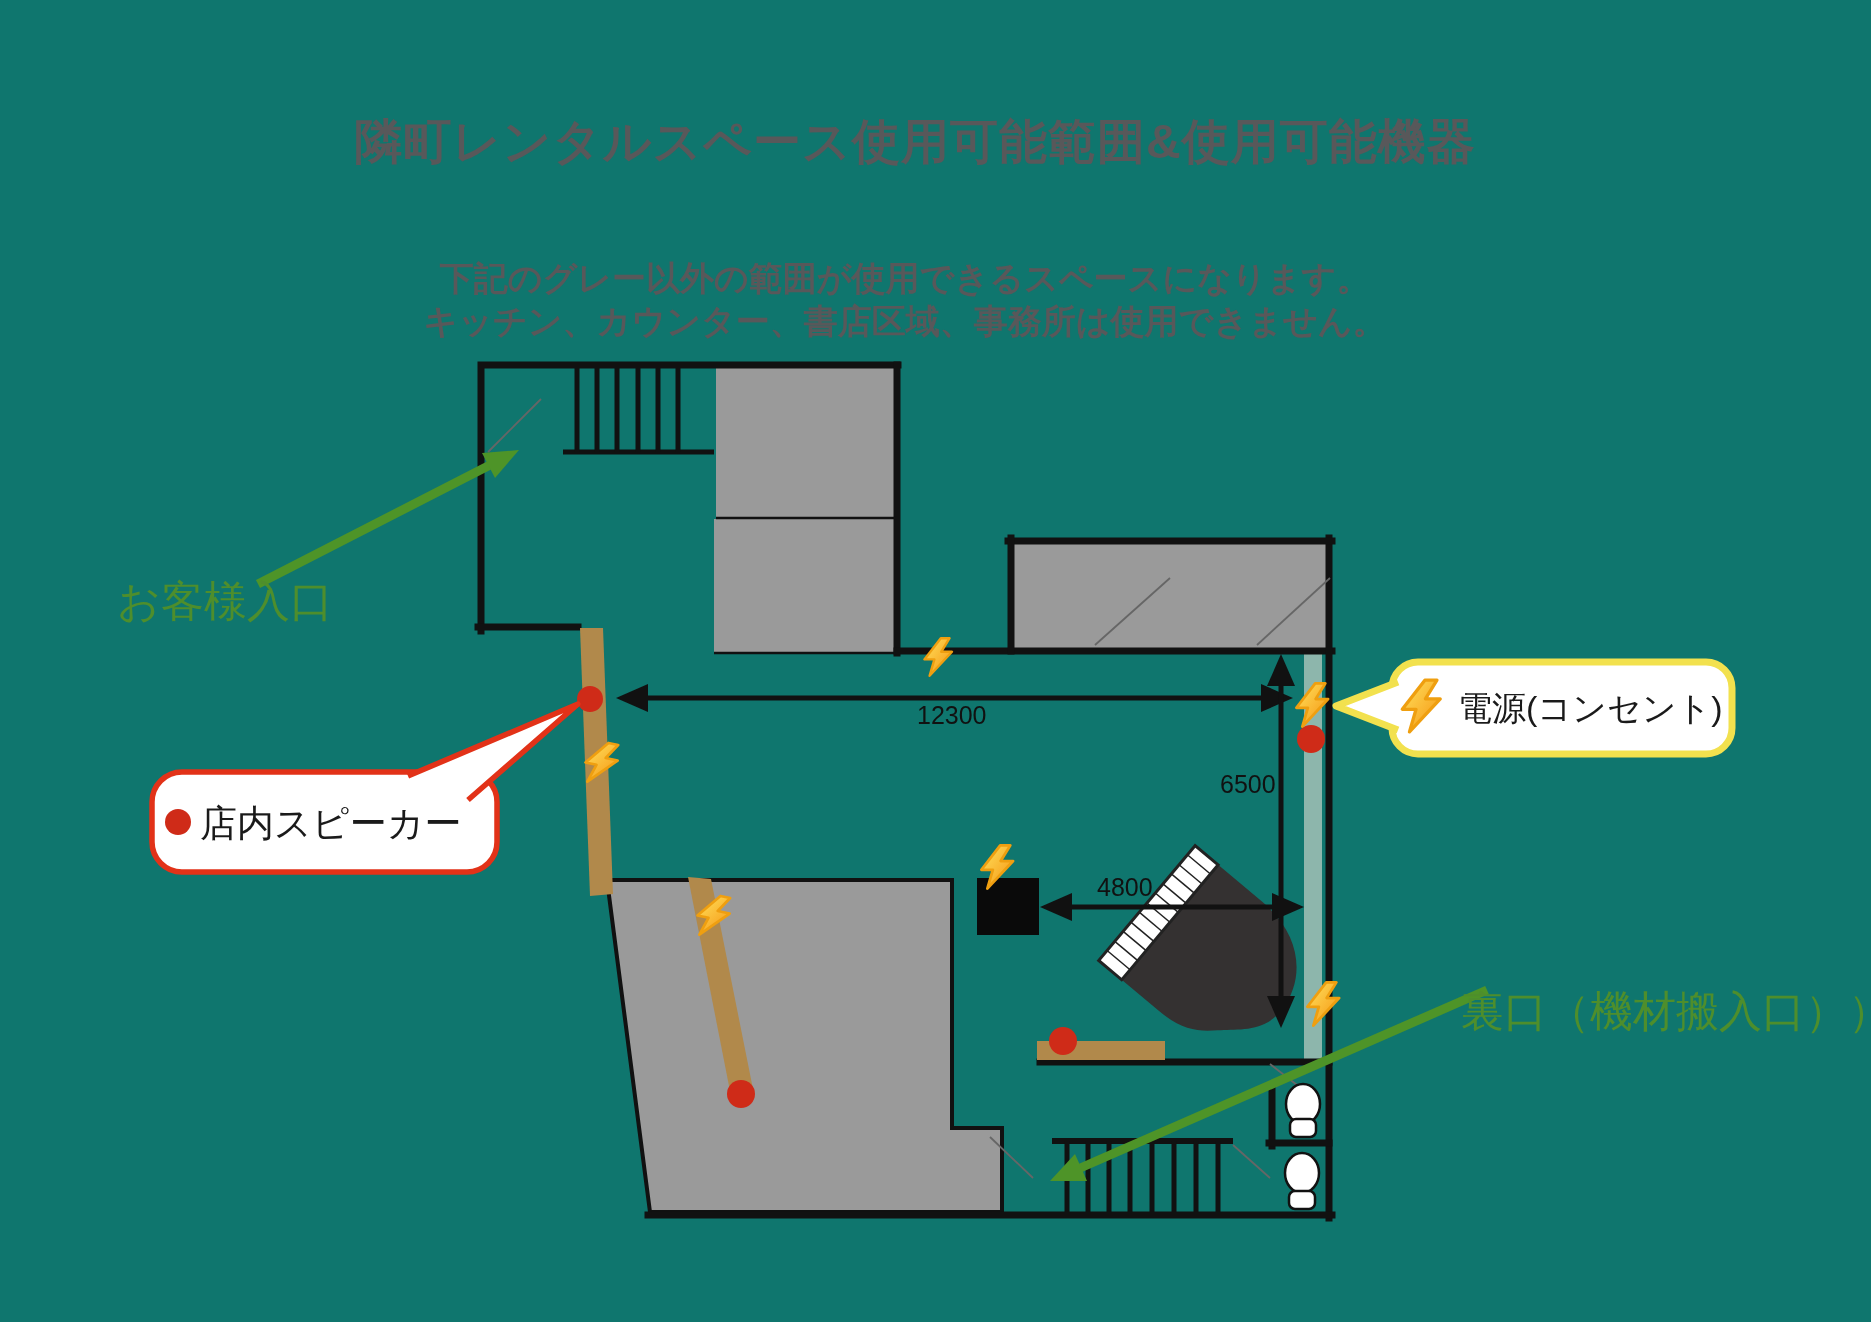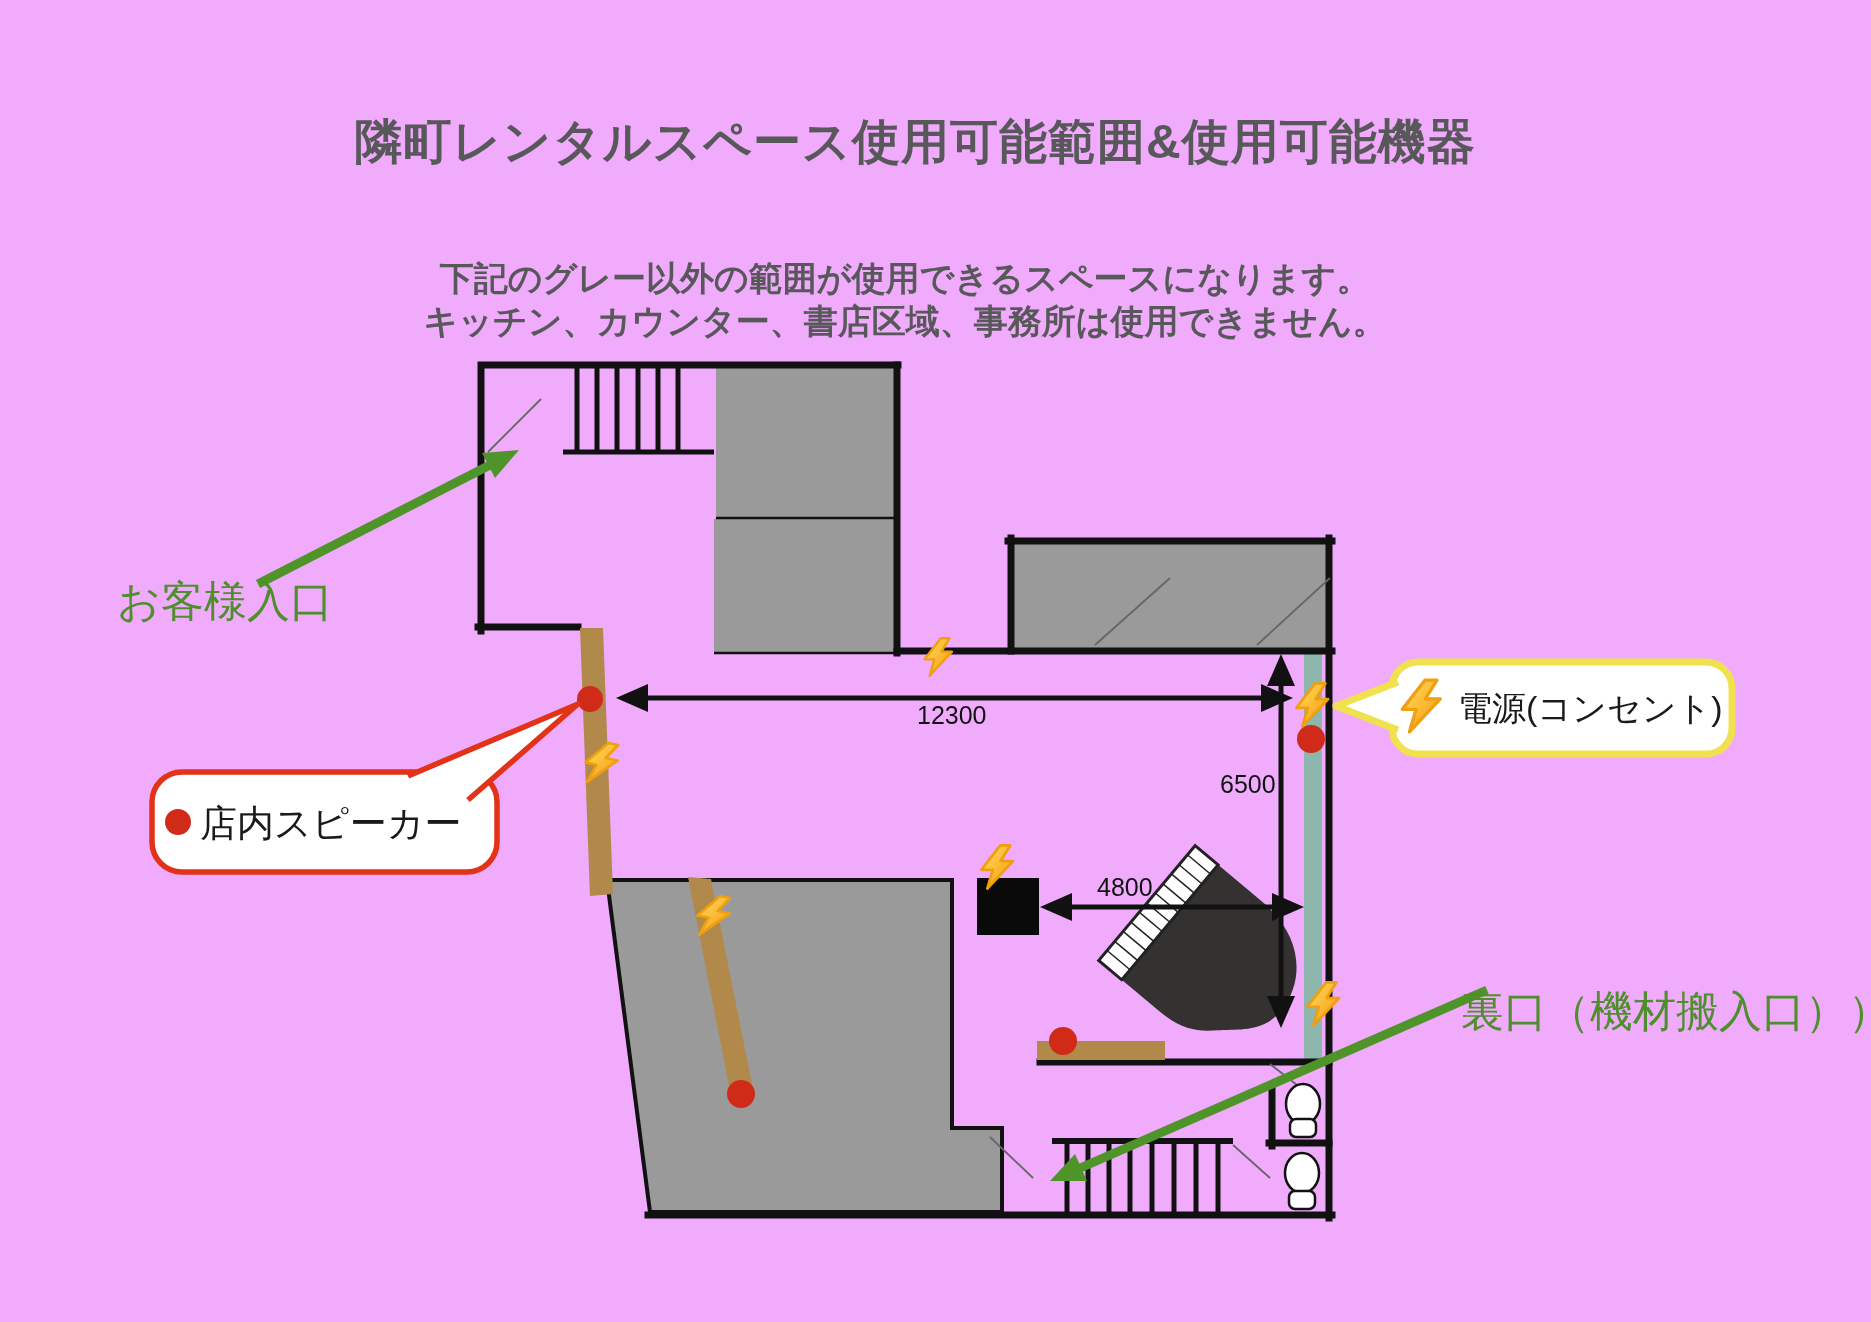--- a/index.html
+++ b/index.html
@@ -1,16 +1,16 @@
 <!DOCTYPE html>
 <html><head>
 <meta charset="utf-8">
 <style>
   html,body{margin:0;padding:0;background:#fff;}
-  #stage{position:relative;width:1871px;height:1322px;background:#f0abfc;overflow:hidden;}
+  #stage{position:relative;width:1871px;height:1322px;background:#0f766e;overflow:hidden;}
   svg{position:absolute;inset:0;}
   text{font-family:"Liberation Sans","DejaVu Sans",sans-serif;}
   .title-text{font-size:48px;font-weight:bold;fill:#58585a;letter-spacing:1px;}
   .subtitle-text{font-size:34px;font-weight:bold;fill:#58585a;}
   .green-label{font-size:43px;fill:#4e8e2c;}
   .black-label{font-size:37px;fill:#1a1a1a;}
   .power-label{font-size:34px;fill:#1a1a1a;}
   .dim-text{font-size:25px;fill:#111;}
   .wall{stroke:#111;stroke-width:7;fill:none;stroke-linecap:square;}
   .wall-thin{stroke:#111;stroke-width:2.5;fill:none;}

